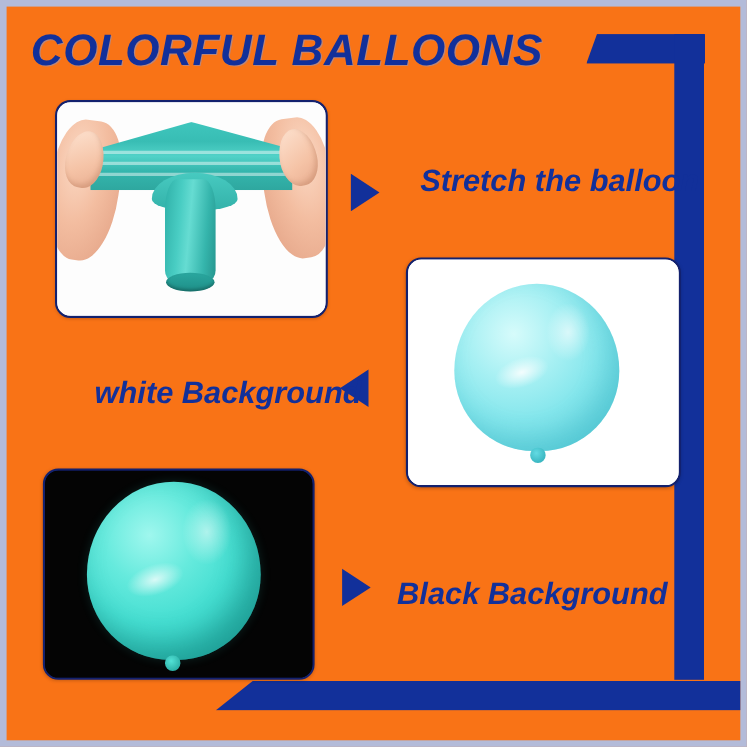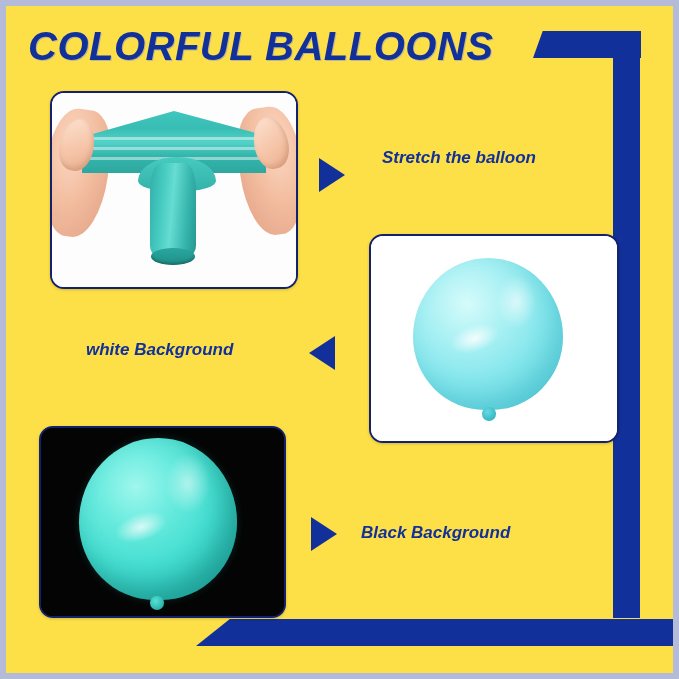--- a/index.html
+++ b/index.html
@@ -4,21 +4,21 @@
 <style>
   html, body {
     margin: 0;
     padding: 0;
     background: #ffffff;
   }
   #infographic {
     position: relative;
     width: 679px;
     height: 679px;
-    background: #fde047;
+    background: #f97316;
     box-sizing: border-box;
     border: 6px solid #b3bbd9;
     overflow: hidden;
     font-family: "Liberation Sans", sans-serif;
   }
   
   .title {
     position: absolute;
     left: 22px;
     top: 18px;
@@ -200,21 +200,21 @@
     border-right: 26px solid #12309a;
   }
   #arrow-stretch { left: 313px; top: 152px; }
   #arrow-white   { left: 303px; top: 330px; }
   #arrow-black   { left: 305px; top: 511px; }
 
   
   .caption {
     position: absolute;
     color: #12309a;
-    font-size: 17px;
+    font-size: 28px;
     font-weight: bold;
     font-style: italic;
     line-height: 1.30;
   }
   #cap-stretch { left: 376px; top: 141px; width: 230px; }
   #cap-white   { left: 80px;  top: 333px; width: 210px; }
   #cap-black   { left: 355px; top: 516px; width: 240px; }
   .caption span { display: block; white-space: nowrap; }
 </style>
 </head>

